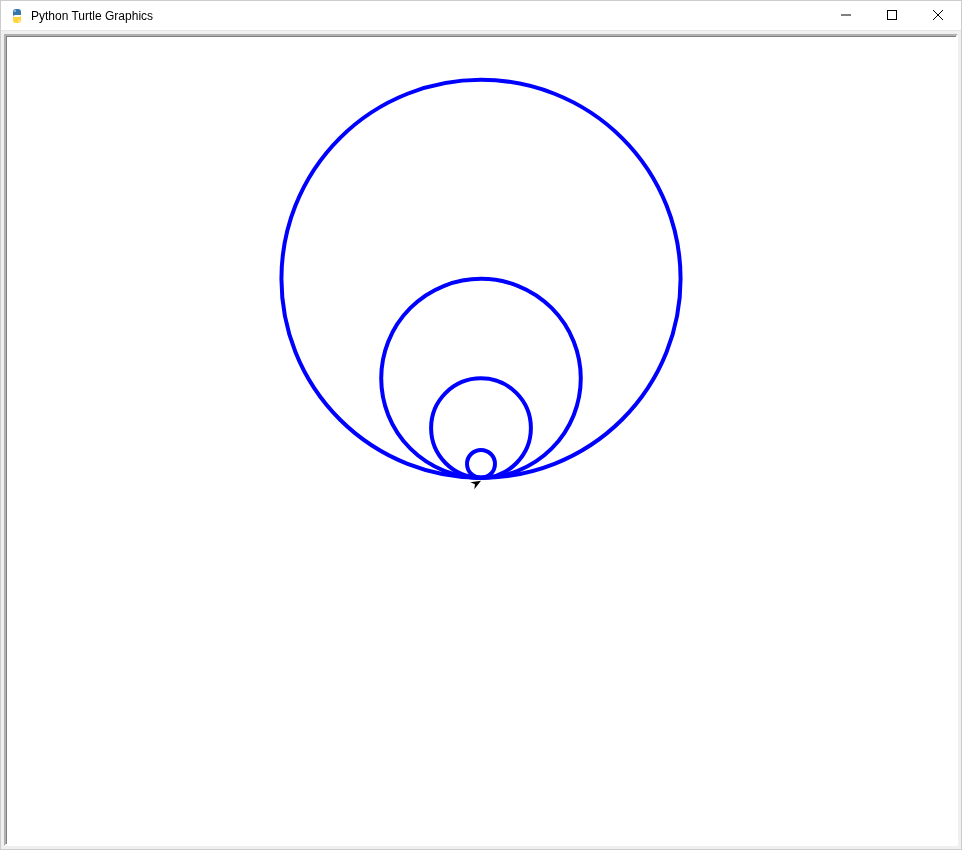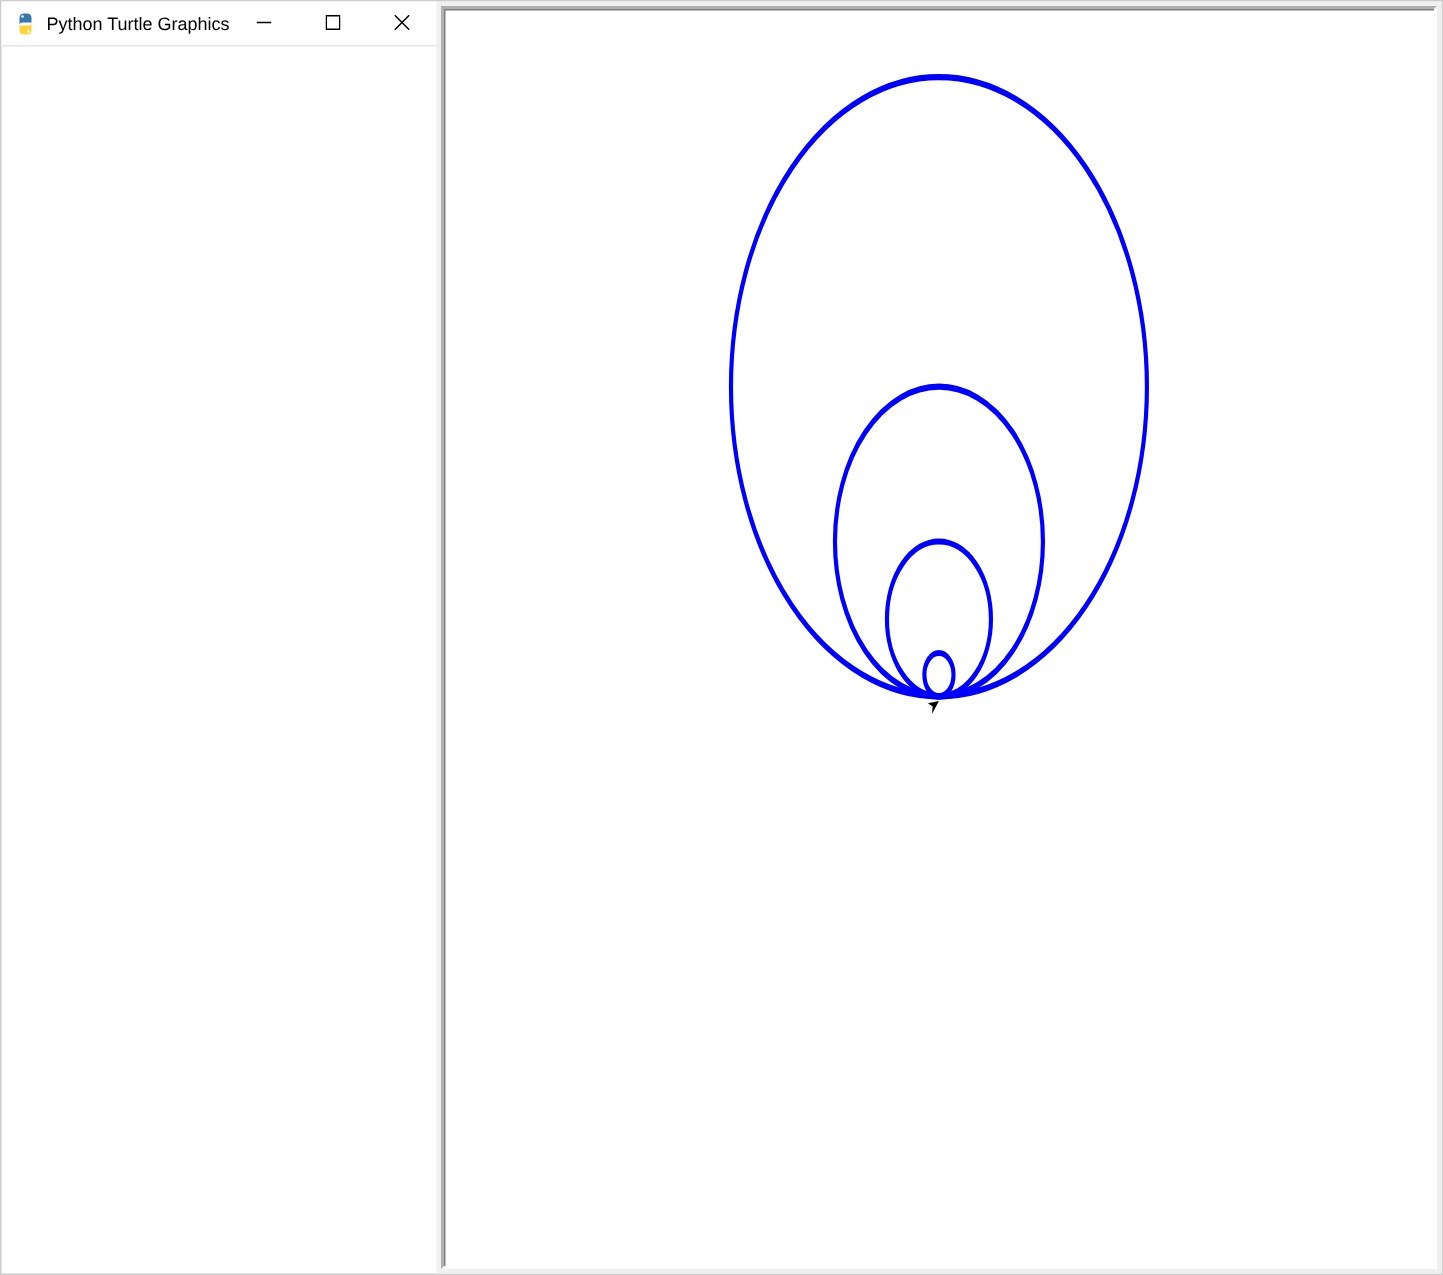--- a/index.html
+++ b/index.html
@@ -10,21 +10,21 @@
       font-family: "Segoe UI", Tahoma, sans-serif;
       font-size: 12px;
       overflow: hidden;
     }
     .window {
       width: 962px;
       height: 850px;
       background: #ffffff;
       border: 1px solid #cccccc;
       display: flex;
-      flex-direction: row;
+      flex-direction: column;
     }
     .titlebar {
       height: 30px;
       background: #ffffff;
       display: flex;
       align-items: center;
       padding-left: 8px;
       border-bottom: 1px solid #e5e5e5;
       flex-shrink: 0;
     }

